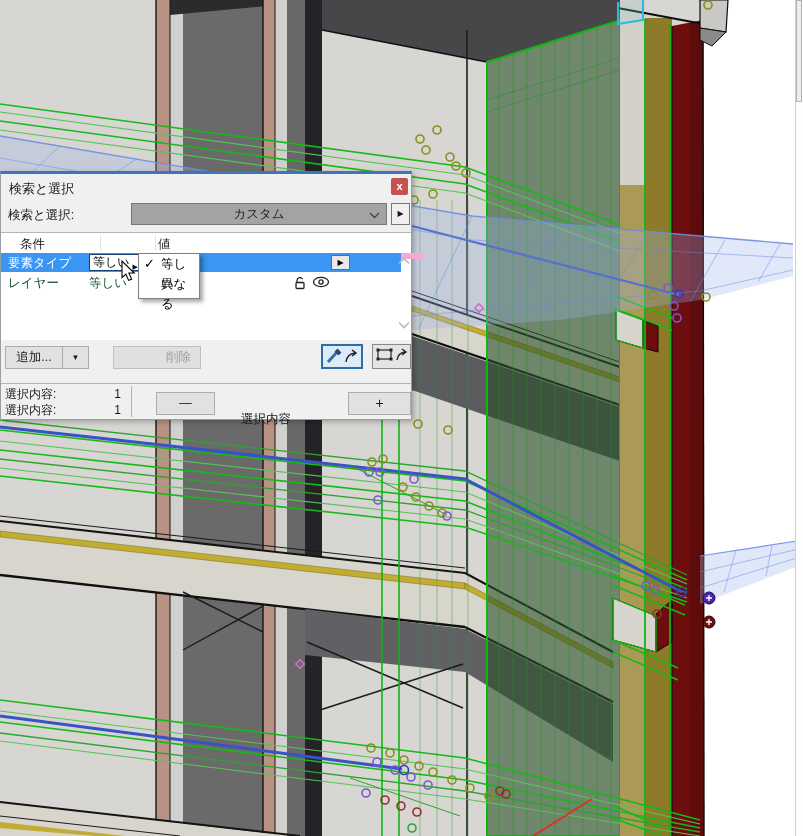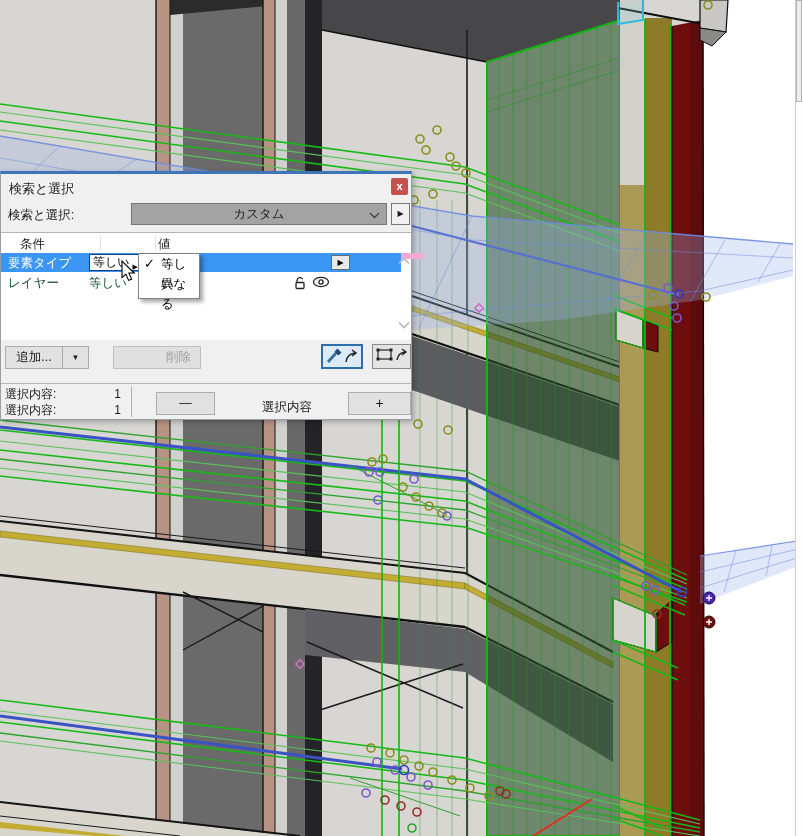--- a/index.html
+++ b/index.html
@@ -59,21 +59,21 @@
   #dlg .pickbtn{position:absolute;left:320px;top:170px;width:42px;height:25px;background:#dcebf8;border:2px solid #2d6da8;
        box-sizing:border-box;text-align:center;}
   #dlg .marqbtn{position:absolute;left:371px;top:170px;width:39px;height:25px;background:#e4e4e4;border:1px solid #8a8a8a;
        box-sizing:border-box;text-align:center;}
   #dlg .sep2{position:absolute;left:0;top:209px;width:100%;height:1px;background:#b5b5b5;}
   #dlg .statuscol{position:absolute;left:4px;top:212px;width:116px;font-size:12px;}
   #dlg .statusrow{display:flex;justify-content:space-between;height:16px;line-height:16px;}
   #dlg .vdiv{position:absolute;left:130px;top:212px;width:1px;height:31px;background:#b0b0b0;}
   #dlg .minusbtn{position:absolute;left:155px;top:218px;width:59px;height:23px;background:#e1e1e1;border:1px solid #acacac;
        box-sizing:border-box;text-align:center;line-height:20px;}
-  #dlg .midlabel{position:absolute;left:240px;top:225px;width:92px;text-align:center;}
+  #dlg .midlabel{position:absolute;left:240px;top:237px;width:92px;}
   #dlg .plusbtn{position:absolute;left:347px;top:218px;width:63px;height:23px;background:#e1e1e1;border:1px solid #acacac;
        box-sizing:border-box;text-align:center;line-height:20px;font-size:14px;}
   #cursor{position:absolute;left:0;top:0;z-index:20;pointer-events:none;}
 </style>
 </head>
 <body>
 
 <div id="viewport">
 <svg width="803" height="836" viewBox="0 0 803 836" xmlns="http://www.w3.org/2000/svg">
 

